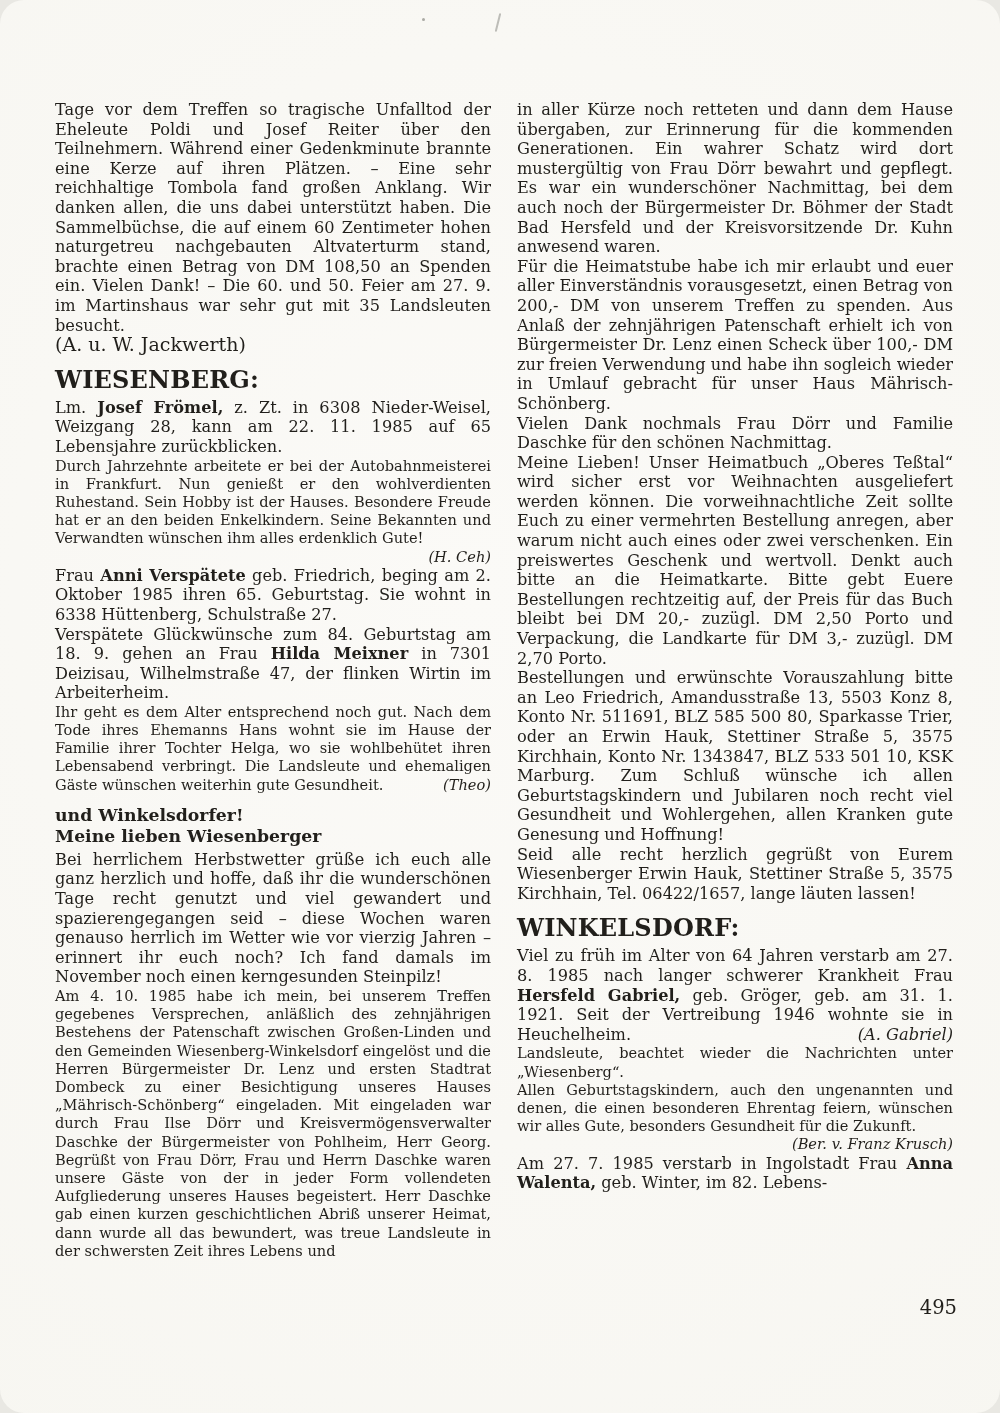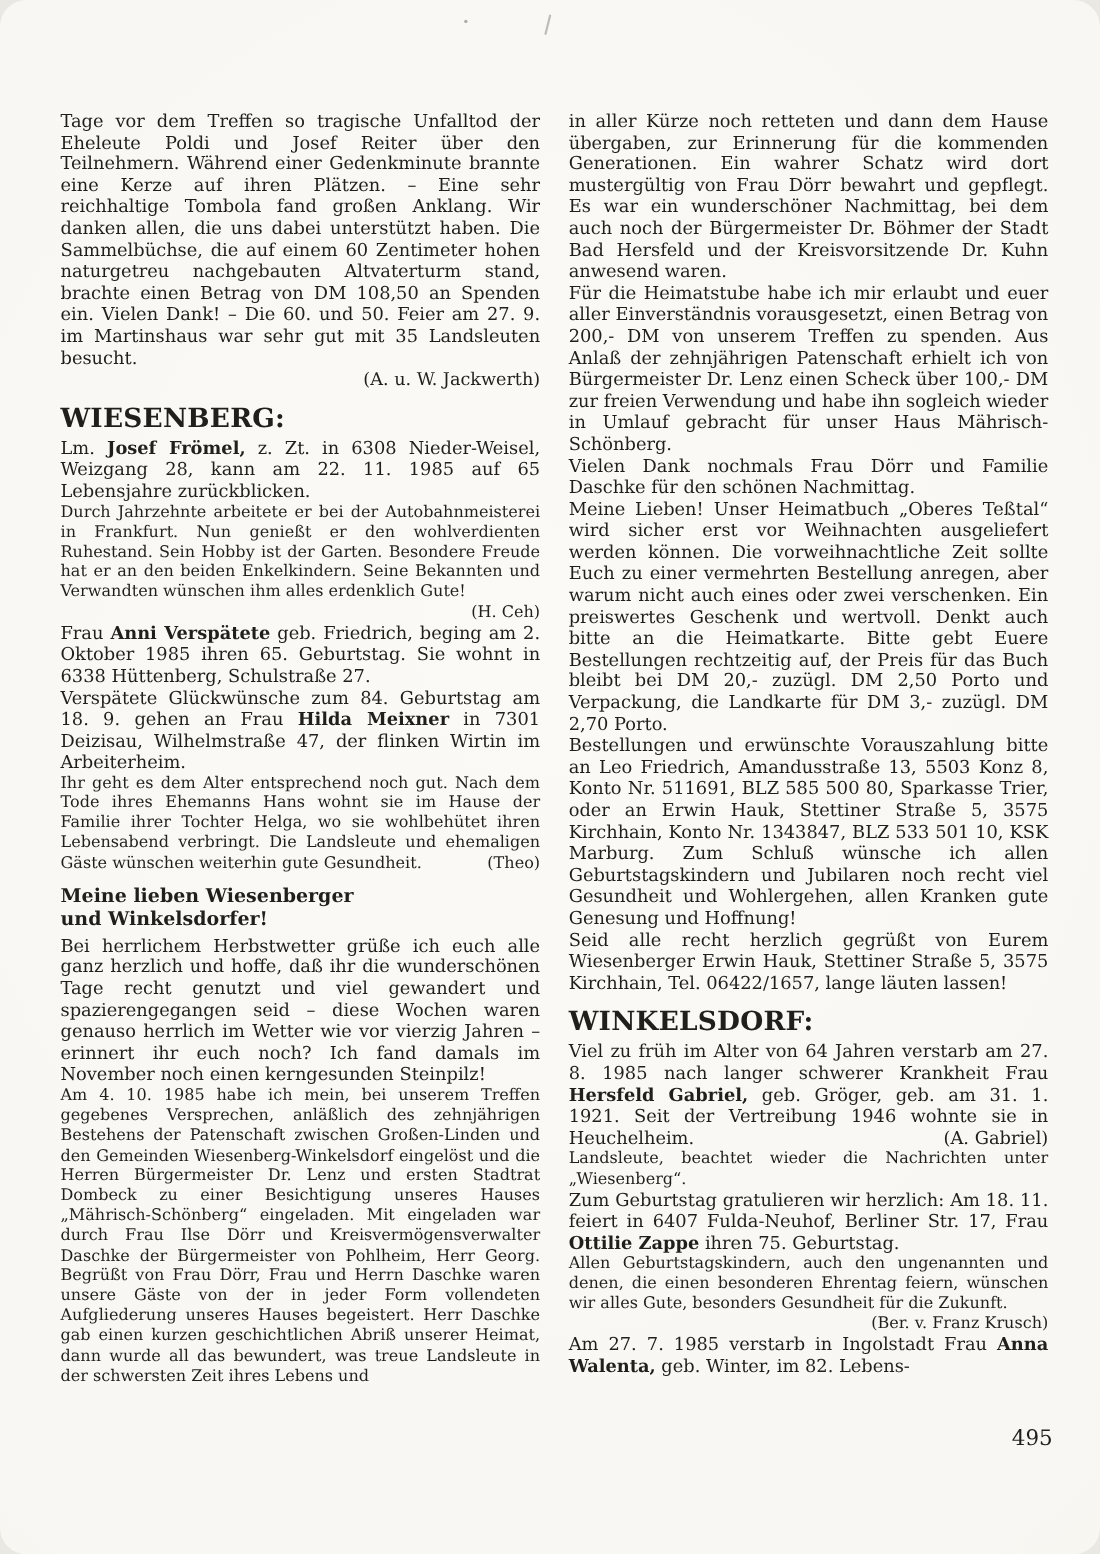--- a/index.html
+++ b/index.html
@@ -26,24 +26,23 @@
   .col { width: 436px; }
   .col p {
     margin: 0;
     text-align: justify;
     display: flow-root;
   }
   p.large { font-size: 16.2px; line-height: 19.6px; }
   p.small { font-size: 14.6px; line-height: 18.2px; }
   .gap { margin-top: 9px; }
   .b { font-weight: bold; }
-  .sig { float: right; padding-left: 10px; }
+  .sig { float: right; padding-left: 10px; font-style: italic; }
   .byline {
-    text-align: right;
-    font-size: 16px;
+    font-size: 19px;
     line-height: 19.6px;
     margin: 0;
   }
   .col h2 {
     font-size: 24px;
     line-height: 23px;
     margin: 13px 0 7px 0;
     font-weight: bold;
     letter-spacing: 0.2px;
   }
@@ -88,40 +87,39 @@
 
 <div class="sheet">
   <div class="scratch"></div>
   <div class="speckle"></div>
   <div class="columns">
     <div class="col">
         <p class="large"><span>Tage vor dem Treffen so tragische Unfalltod der Eheleute Poldi und Josef Reiter über den Teilnehmern. Während einer Gedenkminute brannte eine Kerze auf ihren Plätzen. – Eine sehr reichhaltige Tombola fand großen Anklang. Wir danken allen, die uns dabei unterstützt haben. Die Sammelbüchse, die auf einem 60 Zentimeter hohen naturgetreu nachgebauten Altvaterturm stand, brachte einen Betrag von DM 108,50 an Spenden ein. Vielen Dank! – Die 60. und 50. Feier am 27. 9. im Martinshaus war sehr gut mit 35 Landsleuten besucht.</span></p>
         <div class="byline">(A. u. W. Jackwerth)</div>
         <h2>WIESENBERG:</h2>
         <p class="large"><span>Lm. </span><span class="b">Josef Frömel,</span><span> z. Zt. in 6308 Nieder-Weisel, Weizgang 28, kann am 22. 11. 1985 auf 65 Lebensjahre zurückblicken.</span></p>
-        <p class="small"><span>Durch Jahrzehnte arbeitete er bei der Autobahnmeisterei in Frankfurt. Nun genießt er den wohlverdienten Ruhestand. Sein Hobby ist der Garten. Besondere Freude hat er an den beiden Enkelkindern. Seine Bekannten und Verwandten wünschen ihm alles erdenklich Gute!</span><span class="sig">(H. Ceh)</span></p>
+        <p class="small"><span>Durch Jahrzehnte arbeitete er bei der Autobahnmeisterei in Frankfurt. Nun genießt er den wohlverdienten Ruhestand. Sein Hobby ist der Hauses. Besondere Freude hat er an den beiden Enkelkindern. Seine Bekannten und Verwandten wünschen ihm alles erdenklich Gute!</span><span class="sig">(H. Ceh)</span></p>
         <p class="large"><span>Frau </span><span class="b">Anni Verspätete</span><span> geb. Friedrich, beging am 2. Oktober 1985 ihren 65. Geburtstag. Sie wohnt in 6338 Hüttenberg, Schulstraße 27.</span></p>
         <p class="large gap"><span>Verspätete Glückwünsche zum 84. Geburtstag am 18. 9. gehen an Frau </span><span class="b">Hilda Meixner</span><span> in 7301 Deizisau, Wilhelmstraße 47, der flinken Wirtin im Arbeiterheim.</span></p>
         <p class="small"><span>Ihr geht es dem Alter entsprechend noch gut. Nach dem Tode ihres Ehemanns Hans wohnt sie im Hause der Familie ihrer Tochter Helga, wo sie wohlbehütet ihren Lebensabend verbringt. Die Landsleute und ehemaligen Gäste wünschen weiterhin gute Gesundheit.</span><span class="sig">(Theo)</span></p>
         <h3>
+          <div>und Winkelsdorfer!</div>
           <div>Meine lieben Wiesenberger</div>
-          <div>und Winkelsdorfer!</div>
         </h3>
         <p class="large"><span>Bei herrlichem Herbstwetter grüße ich euch alle ganz herzlich und hoffe, daß ihr die wunderschönen Tage recht genutzt und viel gewandert und spazierengegangen seid – diese Wochen waren genauso herrlich im Wetter wie vor vierzig Jahren – erinnert ihr euch noch? Ich fand damals im November noch einen kerngesunden Steinpilz!</span></p>
         <p class="small"><span>Am 4. 10. 1985 habe ich mein, bei unserem Treffen gegebenes Versprechen, anläßlich des zehnjährigen Bestehens der Patenschaft zwischen Großen-Linden und den Gemeinden Wiesenberg-Winkelsdorf eingelöst und die Herren Bürgermeister Dr. Lenz und ersten Stadtrat Dombeck zu einer Besichtigung unseres Hauses „Mährisch-Schönberg“ eingeladen. Mit eingeladen war durch Frau Ilse Dörr und Kreisvermögensverwalter Daschke der Bürgermeister von Pohlheim, Herr Georg. Begrüßt von Frau Dörr, Frau und Herrn Daschke waren unsere Gäste von der in jeder Form vollendeten Aufgliederung unseres Hauses begeistert. Herr Daschke gab einen kurzen geschichtlichen Abriß unserer Heimat, dann wurde all das bewundert, was treue Landsleute in der schwersten Zeit ihres Lebens und</span></p>
       </div>
     <div class="col">
         <p class="large"><span>in aller Kürze noch retteten und dann dem Hause übergaben, zur Erinnerung für die kommenden Generationen. Ein wahrer Schatz wird dort mustergültig von Frau Dörr bewahrt und gepflegt. Es war ein wunderschöner Nachmittag, bei dem auch noch der Bürgermeister Dr. Böhmer der Stadt Bad Hersfeld und der Kreisvorsitzende Dr. Kuhn anwesend waren.</span></p>
         <p class="large"><span>Für die Heimatstube habe ich mir erlaubt und euer aller Einverständnis vorausgesetzt, einen Betrag von 200,- DM von unserem Treffen zu spenden. Aus Anlaß der zehnjährigen Patenschaft erhielt ich von Bürgermeister Dr. Lenz einen Scheck über 100,- DM zur freien Verwendung und habe ihn sogleich wieder in Umlauf gebracht für unser Haus Mährisch-Schönberg.</span></p>
         <p class="large"><span>Vielen Dank nochmals Frau Dörr und Familie Daschke für den schönen Nachmittag.</span></p>
         <p class="large"><span>Meine Lieben! Unser Heimatbuch „Oberes Teßtal“ wird sicher erst vor Weihnachten ausgeliefert werden können. Die vorweihnachtliche Zeit sollte Euch zu einer vermehrten Bestellung anregen, aber warum nicht auch eines oder zwei verschenken. Ein preiswertes Geschenk und wertvoll. Denkt auch bitte an die Heimatkarte. Bitte gebt Euere Bestellungen rechtzeitig auf, der Preis für das Buch bleibt bei DM 20,- zuzügl. DM 2,50 Porto und Verpackung, die Landkarte für DM 3,- zuzügl. DM 2,70 Porto.</span></p>
         <p class="large"><span>Bestellungen und erwünschte Vorauszahlung bitte an Leo Friedrich, Amandusstraße 13, 5503 Konz 8, Konto Nr. 511691, BLZ 585 500 80, Sparkasse Trier, oder an Erwin Hauk, Stettiner Straße 5, 3575 Kirchhain, Konto Nr. 1343847, BLZ 533 501 10, KSK Marburg. Zum Schluß wünsche ich allen Geburtstagskindern und Jubilaren noch recht viel Gesundheit und Wohlergehen, allen Kranken gute Genesung und Hoffnung!</span></p>
         <p class="large"><span>Seid alle recht herzlich gegrüßt von Eurem Wiesenberger Erwin Hauk, Stettiner Straße 5, 3575 Kirchhain, Tel. 06422/1657, lange läuten lassen!</span></p>
         <h2>WINKELSDORF:</h2>
         <p class="large"><span>Viel zu früh im Alter von 64 Jahren verstarb am 27. 8. 1985 nach langer schwerer Krankheit Frau </span><span class="b">Hersfeld Gabriel,</span><span> geb. Gröger, geb. am 31. 1. 1921. Seit der Vertreibung 1946 wohnte sie in Heuchelheim.</span><span class="sig">(A. Gabriel)</span></p>
         <p class="small"><span>Landsleute, beachtet wieder die Nachrichten unter „Wiesenberg“.</span></p>
-        <p class="large"><span>Zum Geburtstag gratulieren wir herzlich: Am 18. 11. feiert in 6407 Fulda-Neuhof, Berliner Str. 17, Frau </span><span class="b">Ottilie Zappe</span><span> ihren 75. Geburtstag.</span></p>
         <p class="small"><span>Allen Geburtstagskindern, auch den ungenannten und denen, die einen besonderen Ehrentag feiern, wünschen wir alles Gute, besonders Gesundheit für die Zukunft.</span><span class="sig">(Ber. v. Franz Krusch)</span></p>
         <p class="large gap"><span>Am 27. 7. 1985 verstarb in Ingolstadt Frau </span><span class="b">Anna Walenta,</span><span> geb. Winter, im 82. Lebens-</span></p>
       </div>
   </div>
   <div class="page-number">495</div>
 </div>
 
 </body></html>

